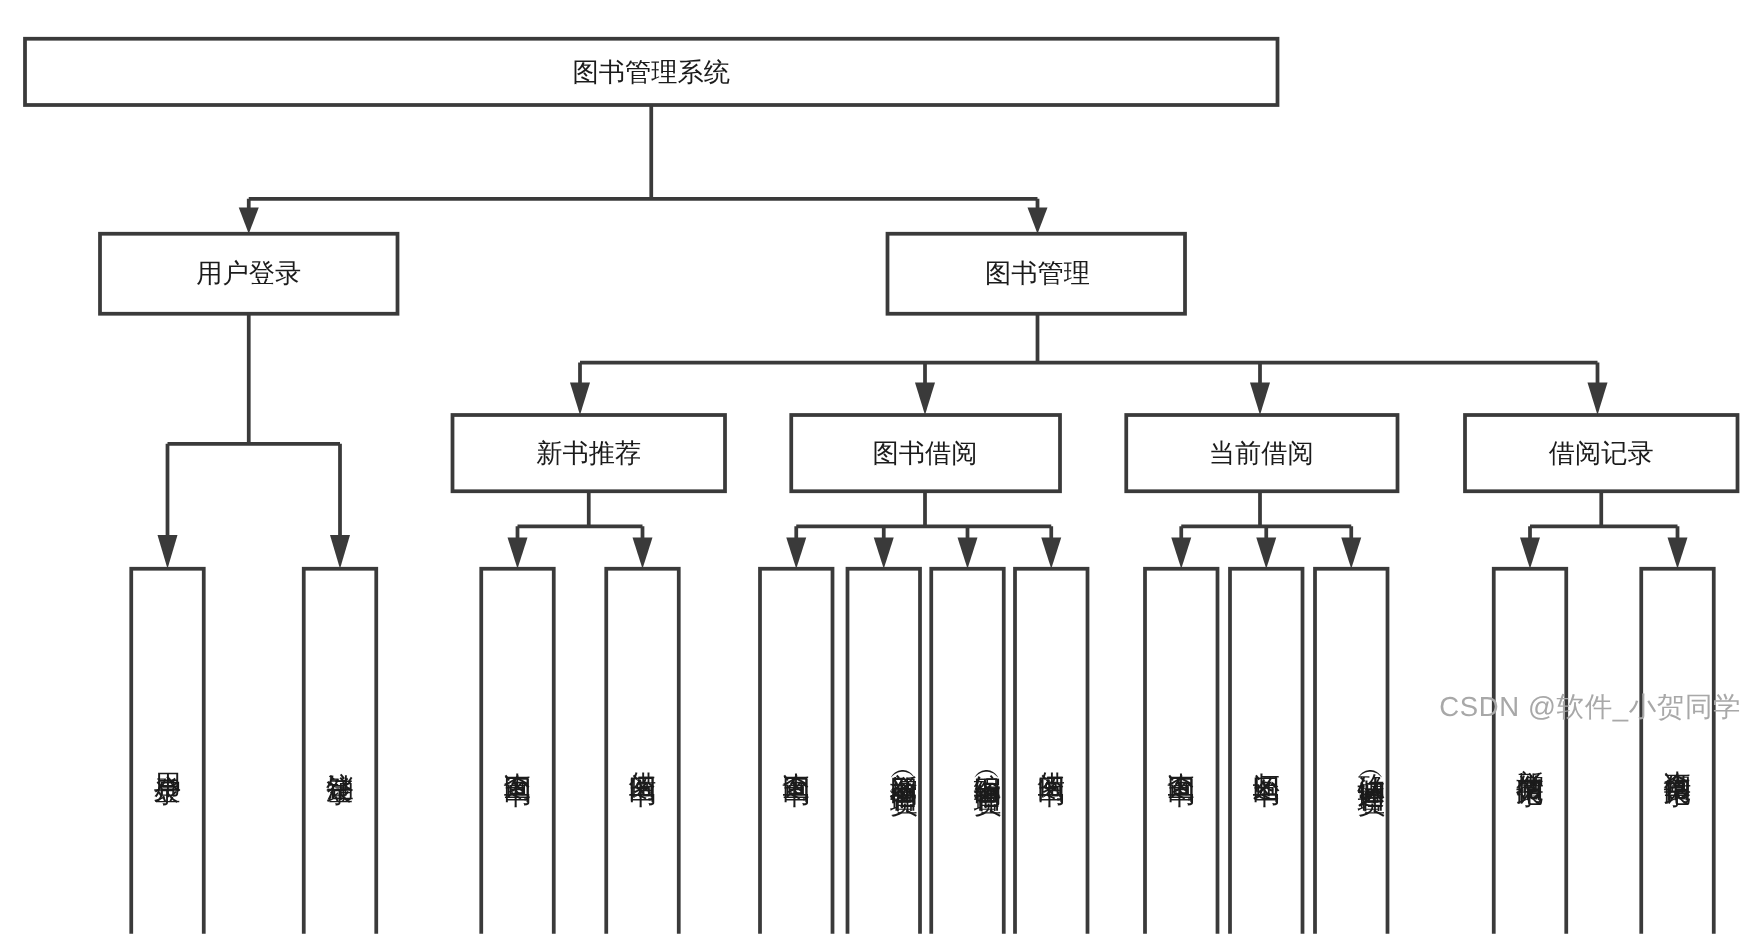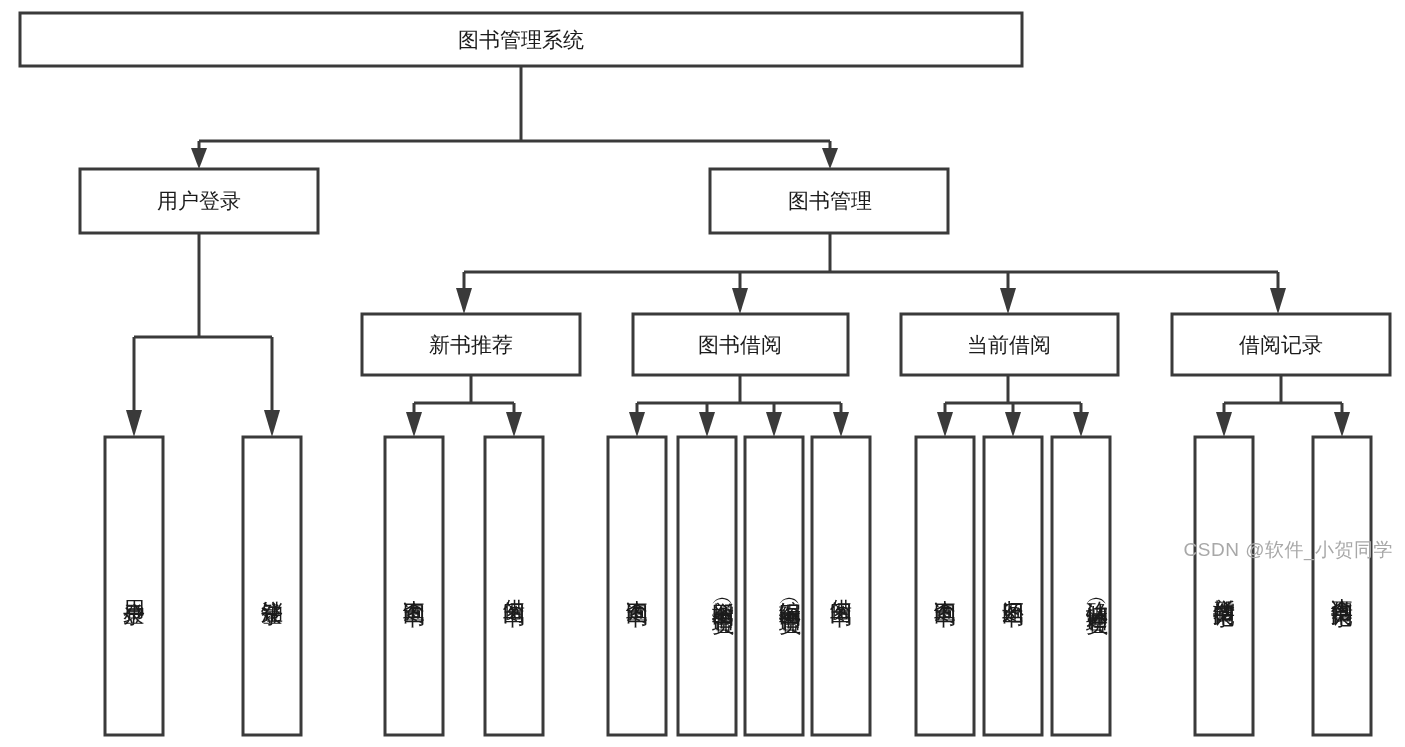--- a/index.html
+++ b/index.html
@@ -10,21 +10,21 @@
   body {
     width: 1405px;
     height: 747px;
     font-family: "Liberation Sans", "DejaVu Sans", sans-serif;
     overflow: hidden;
     position: relative;
   }
   #diagram-root {
     position: absolute;
     left: 0;
-    top: 0;
+    top: 18px;
     width: 1405px;
     height: 567px;
   }
   svg#tree-svg {
     display: block;
     width: 1405px;
     height: 747px;
   }
   .node-rect {
     fill: #ffffff;
@@ -64,21 +64,21 @@
     pointer-events: none;
   }
   .leaf-label.short {
     align-items: center;
   }
   .watermark {
     position: absolute;
     right: 12px;
     bottom: 4px;
     font-family: "Liberation Sans", "DejaVu Sans", sans-serif;
-    font-size: 19px;
+    font-size: 22px;
     color: #a8a8a8;
     white-space: nowrap;
     letter-spacing: 0.5px;
     margin-left: 24px;
   }
 </style>
 </head>
 <body>
 
 <div id="diagram-root">

